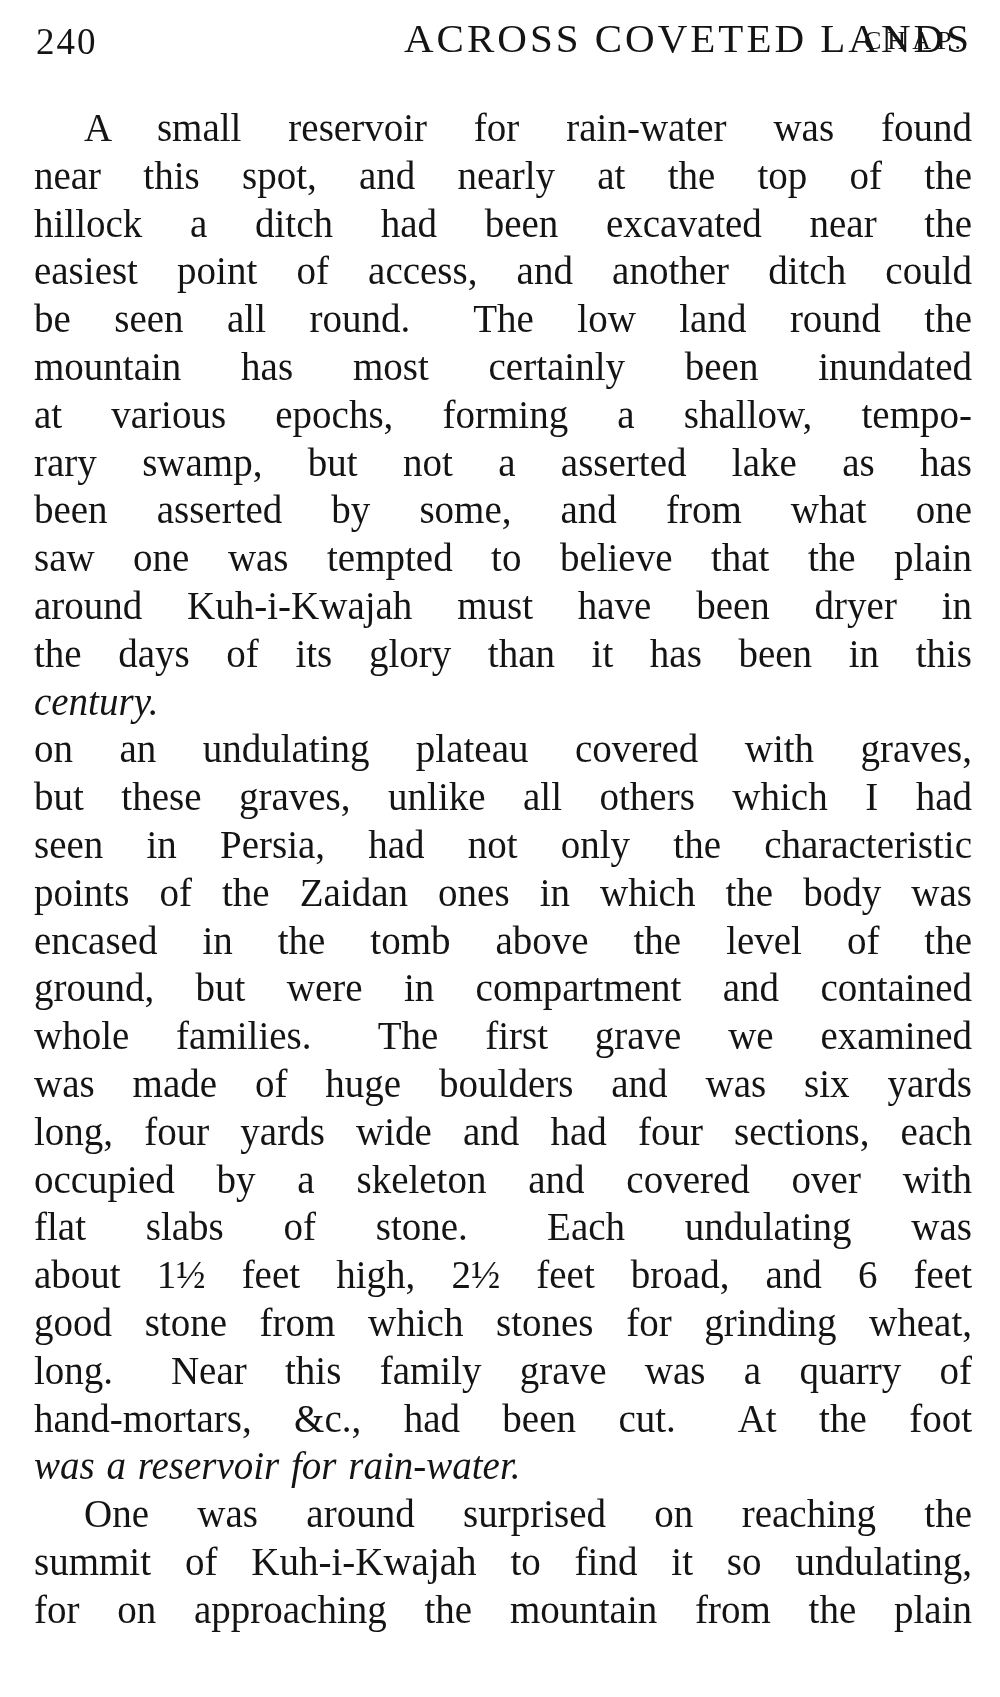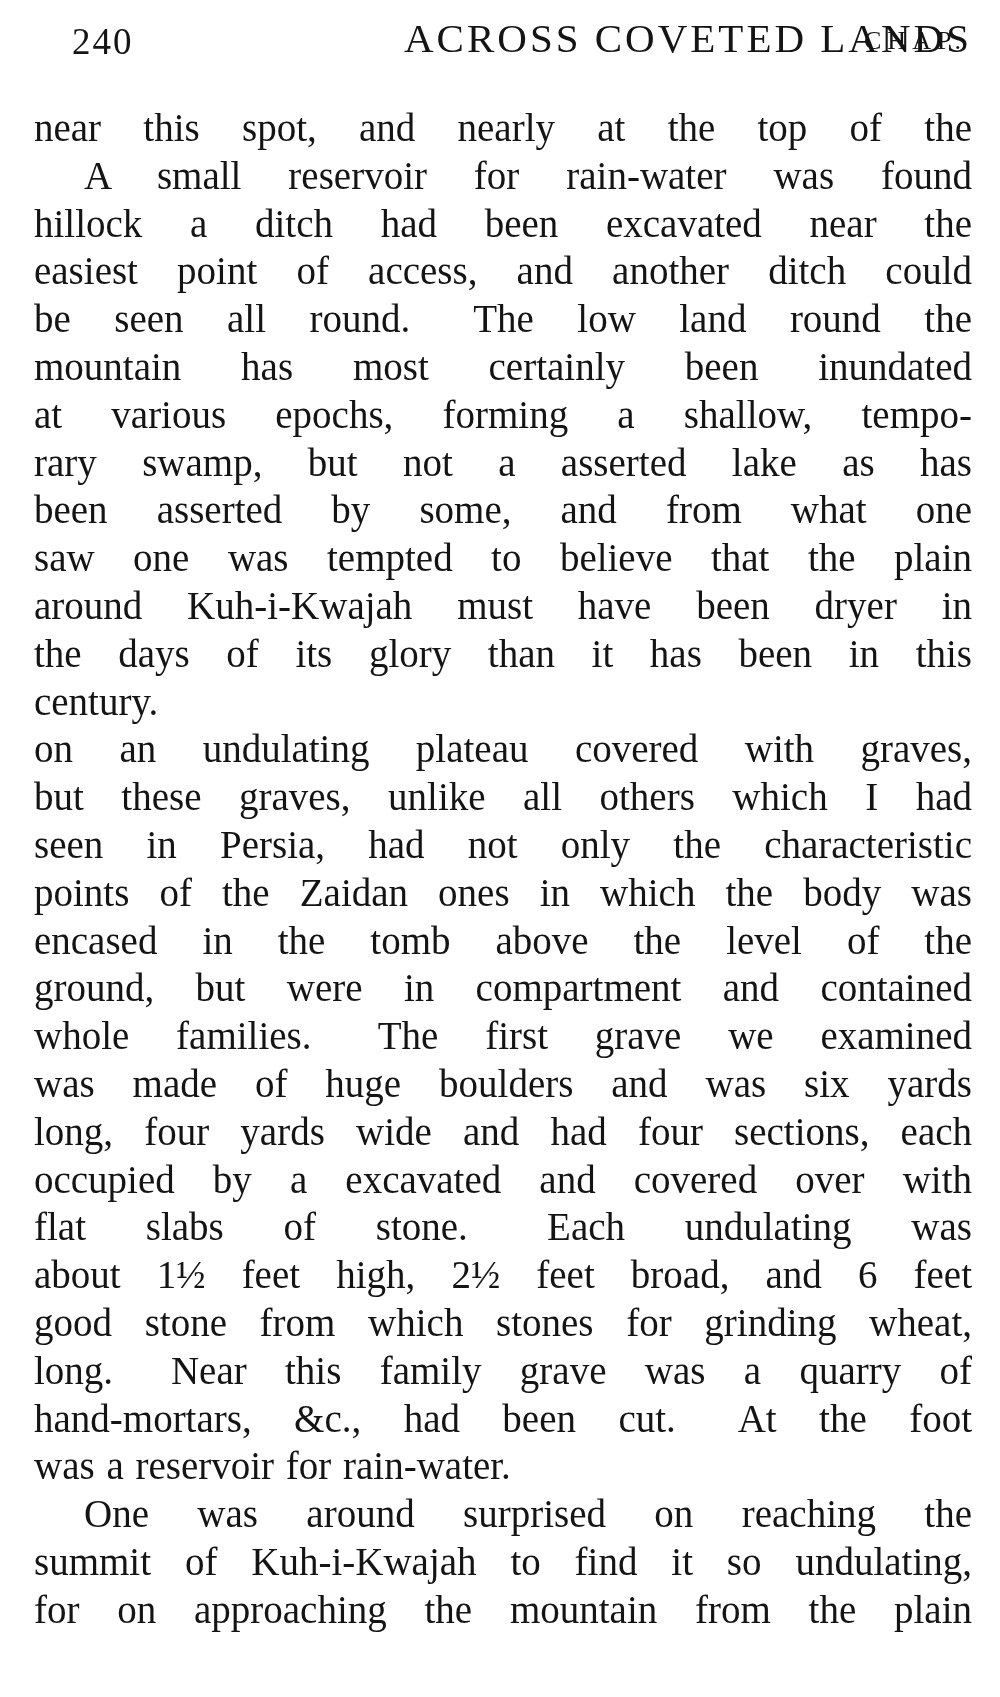--- a/index.html
+++ b/index.html
@@ -26,21 +26,20 @@
     position: relative;
     height: 46px;
     margin-bottom: 44px;
   }
   .page-number {
     position: absolute;
     left: 2px;
     top: 6px;
     font-size: 37px;
     letter-spacing: 2px;
-    margin-left: 36px;
   }
   .running-title {
     position: absolute;
     left: 0;
     right: 0;
     top: 0;
     text-align: right;
     font-size: 41px;
     letter-spacing: 3px;
     white-space: nowrap;
@@ -59,60 +58,61 @@
     word-spacing: 2px;
   }
   .line {
     text-align: justify;
     text-align-last: justify;
     text-justify: inter-word;
     white-space: nowrap; 
   }
   .line.flush {
     text-align-last: left;
+    font-style: italic;
   }
   .line.indent {
     padding-left: 50px;
   }
 </style>
 </head>
 <body>
 
 <div class="page">
 
   <div class="running-header">
     <span class="page-number">240</span>
     <span class="running-title">ACROSS COVETED LANDS</span>
     <span class="chapter-label">CHAP.</span>
   </div>
 
   <div class="text-block">
+    <div class="line indent">A small reservoir for rain-water was found</div>
     <div class="line">near this spot, and nearly at the top of the</div>
-    <div class="line indent">A small reservoir for rain-water was found</div>
     <div class="line">hillock a ditch had been excavated near the</div>
     <div class="line">easiest point of access, and another ditch could</div>
     <div class="line">be seen all round.  The low land round the</div>
     <div class="line">mountain has most certainly been inundated</div>
     <div class="line">at various epochs, forming a shallow, tempo-</div>
     <div class="line">rary swamp, but not a asserted lake as has</div>
     <div class="line">been asserted by some, and from what one</div>
     <div class="line">saw one was tempted to believe that the plain</div>
     <div class="line">around Kuh-i-Kwajah must have been dryer in</div>
     <div class="line">the days of its glory than it has been in this</div>
     <div class="line flush">century.</div>
     <div class="line">on an undulating plateau covered with graves,</div>
     <div class="line">but these graves, unlike all others which I had</div>
     <div class="line">seen in Persia, had not only the characteristic</div>
     <div class="line">points of the Zaidan ones in which the body was</div>
     <div class="line">encased in the tomb above the level of the</div>
     <div class="line">ground, but were in compartment and contained</div>
     <div class="line">whole families.  The first grave we examined</div>
     <div class="line">was made of huge boulders and was six yards</div>
     <div class="line">long, four yards wide and had four sections, each</div>
-    <div class="line">occupied by a excavated and covered over with</div>
+    <div class="line">occupied by a skeleton and covered over with</div>
     <div class="line">flat slabs of stone.  Each undulating was</div>
     <div class="line">about 1½ feet high, 2½ feet broad, and 6 feet</div>
     <div class="line">good stone from which stones for grinding wheat,</div>
     <div class="line">long.  Near this family grave was a quarry of</div>
     <div class="line">hand-mortars, &amp;c., had been cut.  At the foot</div>
     <div class="line flush">was a reservoir for rain-water.</div>
     <div class="line indent">One was around surprised on reaching the</div>
     <div class="line">summit of Kuh-i-Kwajah to find it so undulating,</div>
     <div class="line">for on approaching the mountain from the plain</div>
   </div>

